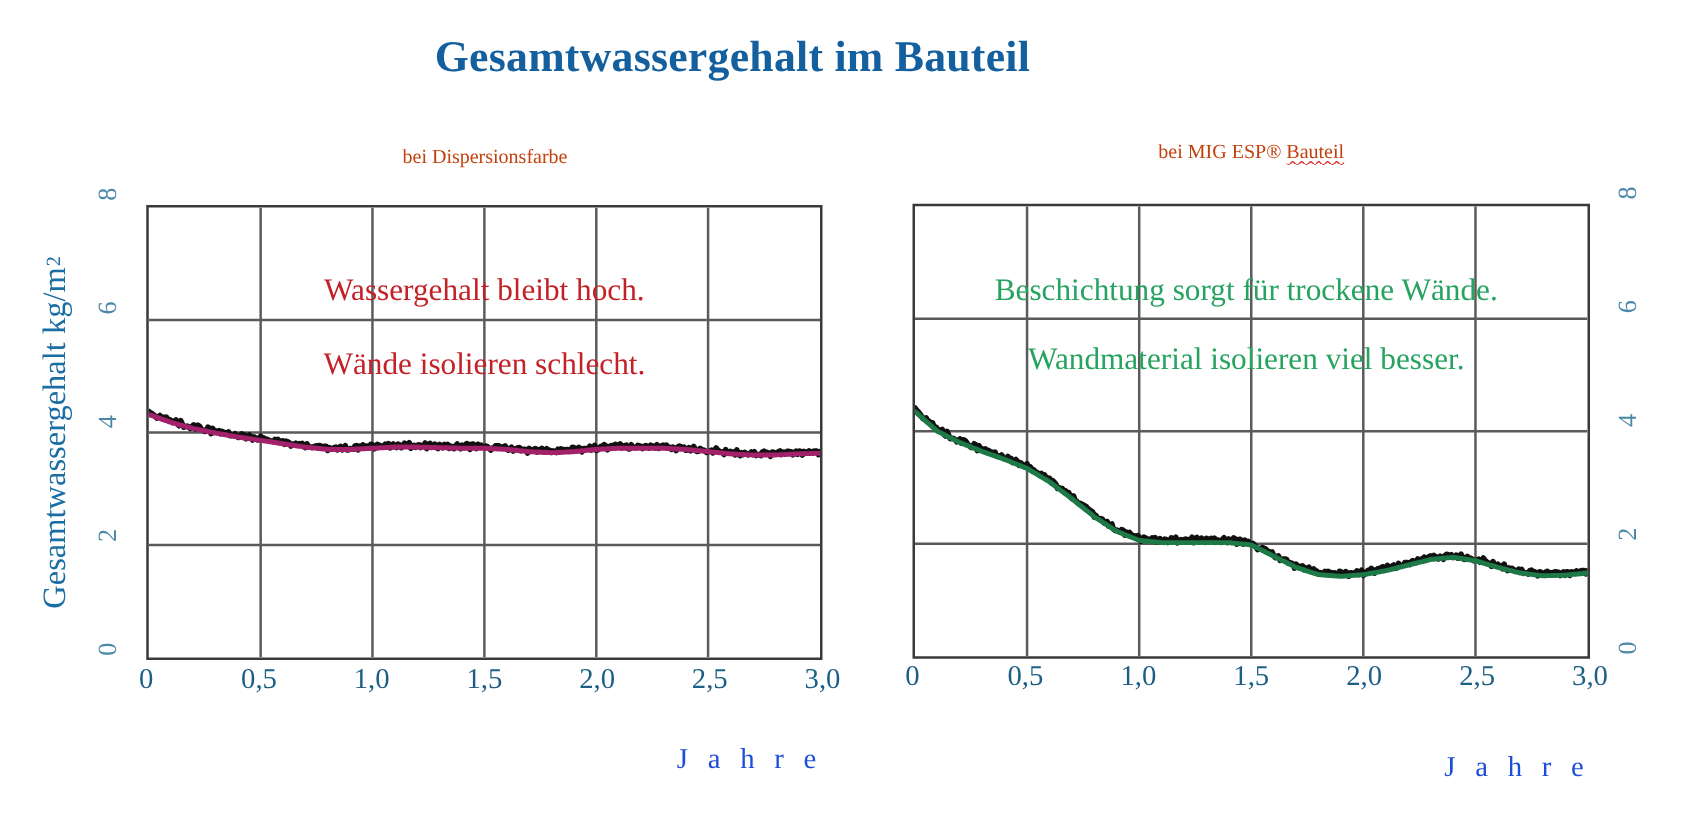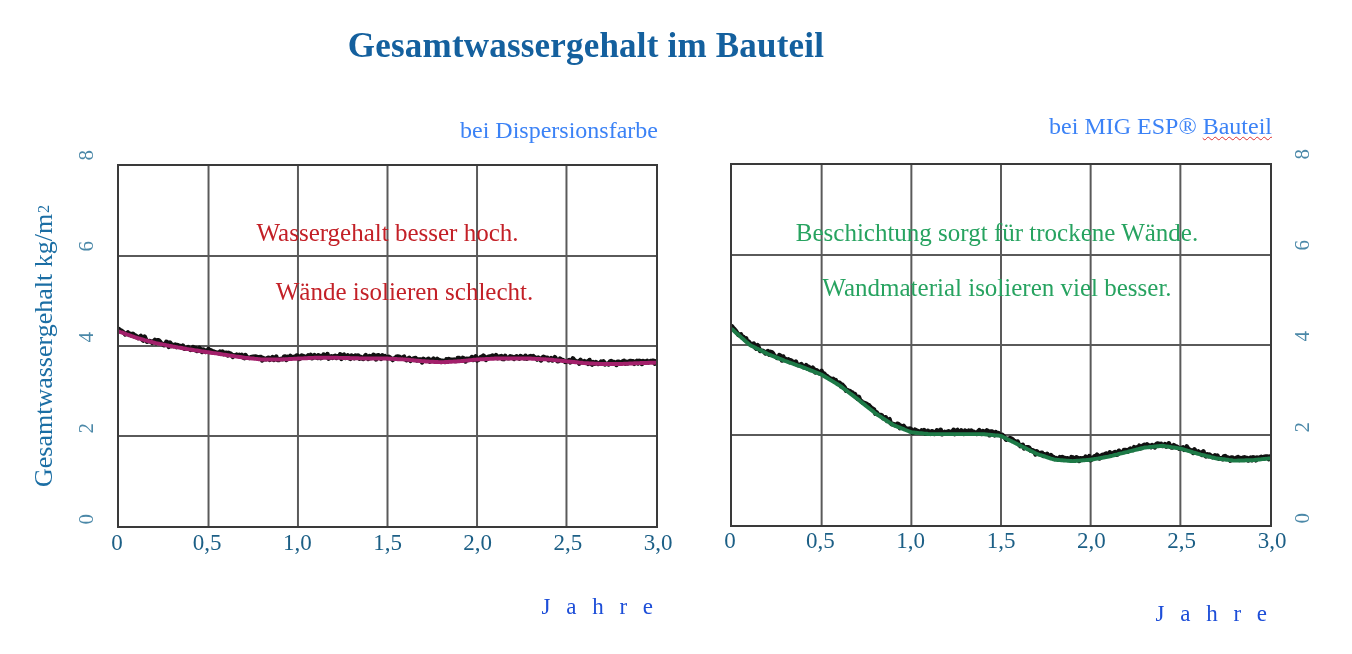--- a/index.html
+++ b/index.html
@@ -9,21 +9,21 @@
     overflow:hidden;position:relative;
   }
   #page{position:absolute;left:0;top:0;width:1352px;height:654px;}
 
   .main-title{
     position:absolute;left:0;top:26px;width:1172px;text-align:center;
     font-size:35px;font-weight:bold;color:#14609e;letter-spacing:0.2px;
   }
 
   .panel-title{
-    position:absolute;text-align:right;font-size:24px;color:#3b82f6;
+    position:absolute;text-align:center;font-size:16px;color:#c2410c;
     white-space:nowrap;
   }
   .panel-title.left{left:118px;top:117px;width:540px;}
   .panel-title.right{left:730px;top:113px;width:542px;}
   .squiggle{
     text-decoration:underline;
     text-decoration-style:wavy;
     text-decoration-color:#d33;
     text-decoration-thickness:1px;
     text-underline-offset:2px;
@@ -64,21 +64,21 @@
   }
   #xtitle-left{left:117px;top:594px;width:541px;}
   #xtitle-right{left:730px;top:601px;width:542px;}
 
   .ann{
     position:absolute;font-size:25px;white-space:nowrap;text-align:center;
   }
   .ann.red{color:#c32027;}
   .ann.green{color:#27a360;}
   #ann-l1{left:117px;top:219px;width:541px;}
-  #ann-l2{left:117px;top:278px;width:541px;margin-left:17px;}
+  #ann-l2{left:117px;top:278px;width:541px;}
   #ann-r1{left:726px;top:219px;width:542px;text-align:center;}
   #ann-r2{left:726px;top:274px;width:542px;}
 </style>
 </head>
 <body>
 
 <div id="page">
 
   <div class="main-title">Gesamtwassergehalt im Bauteil</div>
 
@@ -101,21 +101,21 @@
           <line x1="450.8" y1="0" x2="450.8" y2="364" stroke="#5a5a5a" stroke-width="2"></line>
           <line x1="0" y1="273.0" x2="541" y2="273.0" stroke="#5a5a5a" stroke-width="2"></line>
           <line x1="0" y1="182.0" x2="541" y2="182.0" stroke="#5a5a5a" stroke-width="2"></line>
           <line x1="0" y1="91.0" x2="541" y2="91.0" stroke="#5a5a5a" stroke-width="2"></line>
         </g>
       <polyline id="noise-left" fill="none" stroke="#111111" stroke-width="4.5" stroke-linejoin="round" stroke-linecap="round" points="0.0,165.0 1.3,166.1 2.6,166.7 3.9,167.6 5.2,168.9 6.4,170.3 7.7,169.5 9.0,168.3 10.3,170.7 11.6,169.7 12.9,171.5 14.2,169.6 15.5,172.4 16.7,171.5 18.0,172.4 19.3,174.0 20.6,172.8 21.9,171.8 23.2,175.3 24.5,176.5 25.8,172.4 27.0,175.0 28.3,177.7 29.6,177.2 30.9,176.8 32.2,177.5 33.5,178.8 34.8,177.3 36.1,175.9 37.4,179.2 38.6,176.2 39.9,176.2 41.2,177.3 42.5,179.4 43.8,179.9 45.1,181.2 46.4,181.0 47.7,177.7 48.9,178.4 50.2,182.9 51.5,178.6 52.8,181.9 54.1,180.8 55.4,182.0 56.7,180.5 58.0,183.1 59.3,181.2 60.5,182.3 61.8,182.0 63.1,183.4 64.4,181.6 65.7,184.7 67.0,184.6 68.3,184.1 69.6,183.0 70.8,184.4 72.1,186.0 73.4,185.7 74.7,183.1 76.0,186.0 77.3,184.0 78.6,187.1 79.9,185.5 81.1,184.0 82.4,185.3 83.7,188.1 85.0,185.6 86.3,186.5 87.6,188.0 88.9,186.6 90.2,185.0 91.5,188.0 92.7,186.4 94.0,187.7 95.3,187.5 96.6,188.2 97.9,188.6 99.2,188.8 100.5,189.4 101.8,187.7 103.0,189.6 104.3,187.7 105.6,190.2 106.9,189.0 108.2,188.7 109.5,191.5 110.8,189.0 112.1,189.6 113.4,190.4 114.6,193.0 115.9,191.4 117.2,191.8 118.5,190.7 119.8,191.8 121.1,190.9 122.4,192.2 123.7,190.9 124.9,193.4 126.2,194.2 127.5,191.2 128.8,193.5 130.1,193.6 131.4,194.2 132.7,193.4 134.0,193.1 135.3,192.8 136.5,192.7 137.8,192.5 139.1,193.2 140.4,193.4 141.7,193.2 143.0,193.1 144.3,196.5 145.6,194.2 146.8,195.4 148.1,195.4 149.4,194.2 150.7,193.8 152.0,196.0 153.3,194.4 154.6,193.2 155.9,196.1 157.1,194.3 158.4,192.7 159.7,196.1 161.0,196.1 162.3,195.0 163.6,195.1 164.9,195.5 166.2,192.9 167.5,192.6 168.7,196.1 170.0,193.0 171.3,193.6 172.6,192.0 173.9,193.1 175.2,193.3 176.5,192.9 177.8,192.9 179.0,191.5 180.3,192.0 181.6,195.2 182.9,194.5 184.2,191.6 185.5,192.1 186.8,192.7 188.1,193.4 189.4,192.9 190.6,191.5 191.9,193.0 193.2,191.0 194.5,194.4 195.8,193.6 197.1,191.2 198.4,193.3 199.7,194.1 200.9,191.4 202.2,191.9 203.5,194.3 204.8,193.3 206.1,190.6 207.4,191.4 208.7,192.9 210.0,190.2 211.2,194.8 212.5,193.5 213.8,192.4 215.1,193.9 216.4,192.4 217.7,191.9 219.0,194.1 220.3,192.5 221.6,193.2 222.8,190.5 224.1,195.1 225.4,191.7 226.7,190.8 228.0,194.1 229.3,193.3 230.6,191.4 231.9,194.4 233.1,195.0 234.4,191.7 235.7,192.4 237.0,194.3 238.3,191.7 239.6,193.8 240.9,191.6 242.2,194.9 243.5,193.0 244.7,194.5 246.0,195.0 247.3,192.6 248.6,191.3 249.9,193.7 251.2,195.1 252.5,192.2 253.8,194.2 255.0,192.6 256.3,190.9 257.6,191.5 258.9,195.6 260.2,191.6 261.5,191.4 262.8,193.3 264.1,195.0 265.3,191.5 266.6,193.3 267.9,192.3 269.2,194.0 270.5,194.4 271.8,193.0 273.1,193.6 274.4,194.9 275.7,196.2 276.9,194.6 278.2,194.8 279.5,192.8 280.8,192.7 282.1,192.8 283.4,193.7 284.7,193.8 286.0,193.5 287.2,192.8 288.5,195.3 289.8,196.3 291.1,195.0 292.4,193.9 293.7,197.0 295.0,195.6 296.3,194.9 297.5,194.3 298.8,194.2 300.1,196.7 301.4,195.6 302.7,195.5 304.0,195.7 305.3,198.6 306.6,194.9 307.9,195.9 309.1,196.9 310.4,195.6 311.7,195.0 313.0,197.8 314.3,195.9 315.6,196.4 316.9,194.8 318.2,197.7 319.4,196.8 320.7,195.1 322.0,196.2 323.3,196.3 324.6,198.0 325.9,196.9 327.2,197.3 328.5,198.2 329.8,195.5 331.0,197.9 332.3,195.2 333.6,196.2 334.9,195.8 336.2,196.1 337.5,195.7 338.8,197.3 340.1,197.0 341.3,194.0 342.6,194.1 343.9,196.0 345.2,196.6 346.5,194.0 347.8,194.8 349.1,197.7 350.4,194.9 351.7,195.0 352.9,194.9 354.2,195.1 355.5,193.1 356.8,196.2 358.1,194.6 359.4,192.5 360.7,196.5 362.0,196.0 363.2,194.5 364.5,193.1 365.8,193.3 367.1,191.8 368.4,192.9 369.7,196.0 371.0,193.7 372.3,192.8 373.5,192.6 374.8,192.5 376.1,191.6 377.4,192.2 378.7,193.6 380.0,191.2 381.3,194.4 382.6,193.3 383.9,192.5 385.1,192.2 386.4,195.2 387.7,195.3 389.0,191.9 390.3,193.8 391.6,194.3 392.9,194.3 394.2,192.4 395.4,192.7 396.7,193.2 398.0,195.0 399.3,193.1 400.6,192.5 401.9,193.9 403.2,194.7 404.5,192.2 405.8,193.4 407.0,193.0 408.3,194.5 409.6,191.9 410.9,194.9 412.2,193.5 413.5,192.6 414.8,192.2 416.1,193.3 417.3,192.2 418.6,194.0 419.9,193.9 421.2,195.7 422.5,193.8 423.8,194.8 425.1,196.6 426.4,193.8 427.6,192.9 428.9,193.4 430.2,194.4 431.5,193.9 432.8,196.4 434.1,196.1 435.4,194.2 436.7,196.7 438.0,195.7 439.2,193.3 440.5,195.6 441.8,197.4 443.1,197.2 444.4,194.8 445.7,196.0 447.0,196.1 448.3,196.8 449.5,198.1 450.8,197.7 452.1,197.2 453.4,196.3 454.7,198.5 456.0,196.8 457.3,194.5 458.6,196.3 459.8,197.1 461.1,198.0 462.4,197.7 463.7,199.8 465.0,195.9 466.3,198.2 467.6,198.5 468.9,197.3 470.2,198.5 471.4,197.8 472.7,200.0 474.0,196.1 475.3,199.7 476.6,200.8 477.9,198.3 479.2,199.9 480.5,198.2 481.7,199.0 483.0,200.2 484.3,199.3 485.6,197.8 486.9,199.8 488.2,197.6 489.5,200.6 490.8,200.0 492.1,199.8 493.3,200.7 494.6,197.7 495.9,197.1 497.2,198.1 498.5,198.1 499.8,199.0 501.1,201.2 502.4,197.8 503.6,197.9 504.9,199.0 506.2,198.5 507.5,197.6 508.8,196.9 510.1,199.8 511.4,198.0 512.7,199.5 514.0,197.5 515.2,197.1 516.5,197.4 517.8,197.5 519.1,200.0 520.4,198.2 521.7,197.1 523.0,199.7 524.3,197.0 525.5,197.3 526.8,200.2 528.1,197.3 529.4,198.3 530.7,197.8 532.0,196.9 533.3,198.7 534.6,197.5 535.8,197.2 537.1,197.0 538.4,197.0 539.7,199.9 541.0,197.5"></polyline>
       <polyline id="smooth-left" fill="none" stroke="#a3206b" stroke-width="4" stroke-linejoin="round" stroke-linecap="round" points="0.0,167.4 1.3,167.9 2.6,168.3 3.9,168.8 5.2,169.3 6.4,169.7 7.7,170.2 9.0,170.6 10.3,171.1 11.6,171.5 12.9,172.0 14.2,172.4 15.5,172.9 16.7,173.4 18.0,173.8 19.3,174.2 20.6,174.5 21.9,174.9 23.2,175.2 24.5,175.6 25.8,176.0 27.0,176.3 28.3,176.7 29.6,177.0 30.9,177.4 32.2,177.7 33.5,178.1 34.8,178.5 36.1,178.8 37.4,179.1 38.6,179.3 39.9,179.6 41.2,179.9 42.5,180.1 43.8,180.4 45.1,180.6 46.4,180.9 47.7,181.2 48.9,181.4 50.2,181.7 51.5,181.9 52.8,182.2 54.1,182.5 55.4,182.7 56.7,182.9 58.0,183.1 59.3,183.4 60.5,183.6 61.8,183.8 63.1,184.0 64.4,184.3 65.7,184.5 67.0,184.7 68.3,185.0 69.6,185.2 70.8,185.4 72.1,185.6 73.4,185.8 74.7,186.0 76.0,186.2 77.3,186.4 78.6,186.6 79.9,186.8 81.1,187.0 82.4,187.2 83.7,187.4 85.0,187.6 86.3,187.8 87.6,188.0 88.9,188.2 90.2,188.4 91.5,188.6 92.7,188.8 94.0,189.0 95.3,189.2 96.6,189.3 97.9,189.5 99.2,189.7 100.5,189.9 101.8,190.1 103.0,190.3 104.3,190.5 105.6,190.7 106.9,190.9 108.2,191.1 109.5,191.3 110.8,191.5 112.1,191.7 113.4,191.9 114.6,192.1 115.9,192.3 117.2,192.5 118.5,192.7 119.8,192.9 121.1,193.1 122.4,193.2 123.7,193.4 124.9,193.6 126.2,193.8 127.5,194.0 128.8,194.1 130.1,194.2 131.4,194.3 132.7,194.5 134.0,194.6 135.3,194.7 136.5,194.9 137.8,195.0 139.1,195.1 140.4,195.3 141.7,195.4 143.0,195.5 144.3,195.7 145.6,195.7 146.8,195.7 148.1,195.7 149.4,195.7 150.7,195.7 152.0,195.7 153.3,195.7 154.6,195.7 155.9,195.7 157.1,195.7 158.4,195.7 159.7,195.7 161.0,195.7 162.3,195.7 163.6,195.6 164.9,195.5 166.2,195.5 167.5,195.4 168.7,195.3 170.0,195.3 171.3,195.2 172.6,195.1 173.9,195.1 175.2,195.0 176.5,194.9 177.8,194.9 179.0,194.8 180.3,194.7 181.6,194.7 182.9,194.6 184.2,194.5 185.5,194.5 186.8,194.4 188.1,194.3 189.4,194.3 190.6,194.2 191.9,194.2 193.2,194.1 194.5,194.0 195.8,194.0 197.1,193.9 198.4,193.8 199.7,193.8 200.9,193.8 202.2,193.8 203.5,193.8 204.8,193.8 206.1,193.8 207.4,193.8 208.7,193.8 210.0,193.8 211.2,193.8 212.5,193.8 213.8,193.8 215.1,193.8 216.4,193.8 217.7,193.9 219.0,193.9 220.3,193.9 221.6,194.0 222.8,194.0 224.1,194.0 225.4,194.1 226.7,194.1 228.0,194.1 229.3,194.2 230.6,194.2 231.9,194.2 233.1,194.3 234.4,194.3 235.7,194.3 237.0,194.3 238.3,194.4 239.6,194.4 240.9,194.4 242.2,194.5 243.5,194.5 244.7,194.5 246.0,194.6 247.3,194.6 248.6,194.6 249.9,194.7 251.2,194.7 252.5,194.7 253.8,194.7 255.0,194.7 256.3,194.7 257.6,194.7 258.9,194.7 260.2,194.7 261.5,194.7 262.8,194.7 264.1,194.7 265.3,194.7 266.6,194.7 267.9,194.7 269.2,194.7 270.5,194.7 271.8,194.8 273.1,194.9 274.4,194.9 275.7,195.0 276.9,195.1 278.2,195.1 279.5,195.2 280.8,195.3 282.1,195.3 283.4,195.4 284.7,195.5 286.0,195.5 287.2,195.6 288.5,195.7 289.8,195.8 291.1,195.9 292.4,196.0 293.7,196.2 295.0,196.3 296.3,196.4 297.5,196.6 298.8,196.7 300.1,196.8 301.4,196.9 302.7,197.1 304.0,197.2 305.3,197.3 306.6,197.5 307.9,197.5 309.1,197.6 310.4,197.7 311.7,197.7 313.0,197.8 314.3,197.9 315.6,197.9 316.9,198.0 318.2,198.1 319.4,198.1 320.7,198.2 322.0,198.3 323.3,198.3 324.6,198.4 325.9,198.3 327.2,198.3 328.5,198.2 329.8,198.1 331.0,198.1 332.3,198.0 333.6,197.9 334.9,197.9 336.2,197.8 337.5,197.7 338.8,197.7 340.1,197.6 341.3,197.5 342.6,197.5 343.9,197.3 345.2,197.2 346.5,197.1 347.8,196.9 349.1,196.8 350.4,196.7 351.7,196.6 352.9,196.4 354.2,196.3 355.5,196.2 356.8,196.0 358.1,195.9 359.4,195.8 360.7,195.7 362.0,195.6 363.2,195.5 364.5,195.5 365.8,195.4 367.1,195.3 368.4,195.3 369.7,195.2 371.0,195.1 372.3,195.1 373.5,195.0 374.8,194.9 376.1,194.9 377.4,194.8 378.7,194.7 380.0,194.7 381.3,194.7 382.6,194.7 383.9,194.7 385.1,194.7 386.4,194.7 387.7,194.7 389.0,194.7 390.3,194.7 391.6,194.7 392.9,194.7 394.2,194.7 395.4,194.7 396.7,194.7 398.0,194.7 399.3,194.7 400.6,194.7 401.9,194.7 403.2,194.7 404.5,194.7 405.8,194.7 407.0,194.7 408.3,194.7 409.6,194.7 410.9,194.7 412.2,194.7 413.5,194.7 414.8,194.7 416.1,194.8 417.3,194.9 418.6,194.9 419.9,195.0 421.2,195.1 422.5,195.1 423.8,195.2 425.1,195.3 426.4,195.3 427.6,195.4 428.9,195.5 430.2,195.5 431.5,195.6 432.8,195.7 434.1,195.8 435.4,195.9 436.7,196.0 438.0,196.2 439.2,196.3 440.5,196.4 441.8,196.6 443.1,196.7 444.4,196.8 445.7,196.9 447.0,197.1 448.3,197.2 449.5,197.3 450.8,197.5 452.1,197.6 453.4,197.7 454.7,197.9 456.0,198.0 457.3,198.1 458.6,198.2 459.8,198.4 461.1,198.5 462.4,198.6 463.7,198.8 465.0,198.9 466.3,199.0 467.6,199.2 468.9,199.3 470.2,199.4 471.4,199.4 472.7,199.5 474.0,199.6 475.3,199.6 476.6,199.7 477.9,199.7 479.2,199.8 480.5,199.9 481.7,199.9 483.0,200.0 484.3,200.1 485.6,200.1 486.9,200.2 488.2,200.2 489.5,200.2 490.8,200.2 492.1,200.2 493.3,200.2 494.6,200.2 495.9,200.2 497.2,200.2 498.5,200.2 499.8,200.2 501.1,200.2 502.4,200.2 503.6,200.2 504.9,200.2 506.2,200.1 507.5,200.1 508.8,200.0 510.1,199.9 511.4,199.9 512.7,199.8 514.0,199.7 515.2,199.7 516.5,199.6 517.8,199.6 519.1,199.5 520.4,199.4 521.7,199.4 523.0,199.3 524.3,199.3 525.5,199.2 526.8,199.2 528.1,199.2 529.4,199.1 530.7,199.1 532.0,199.1 533.3,199.0 534.6,199.0 535.8,199.0 537.1,198.9 538.4,198.9 539.7,198.9 541.0,198.8"></polyline>
     </svg>
   </div>
 
-  <div class="ann red" id="ann-l1">Wassergehalt besser hoch.</div>
+  <div class="ann red" id="ann-l1">Wassergehalt bleibt hoch.</div>
   <div class="ann red" id="ann-l2">Wände isolieren schlecht.</div>
 
   <div id="yticks-left">
       <div class="ytick" style="left:76px;top:514px;">0</div>
       <div class="ytick" style="left:76px;top:423px;">2</div>
       <div class="ytick" style="left:76px;top:332px;">4</div>
       <div class="ytick" style="left:76px;top:241px;">6</div>
       <div class="ytick" style="left:76px;top:150px;">8</div>
     </div>
   <div id="xticks-left">

